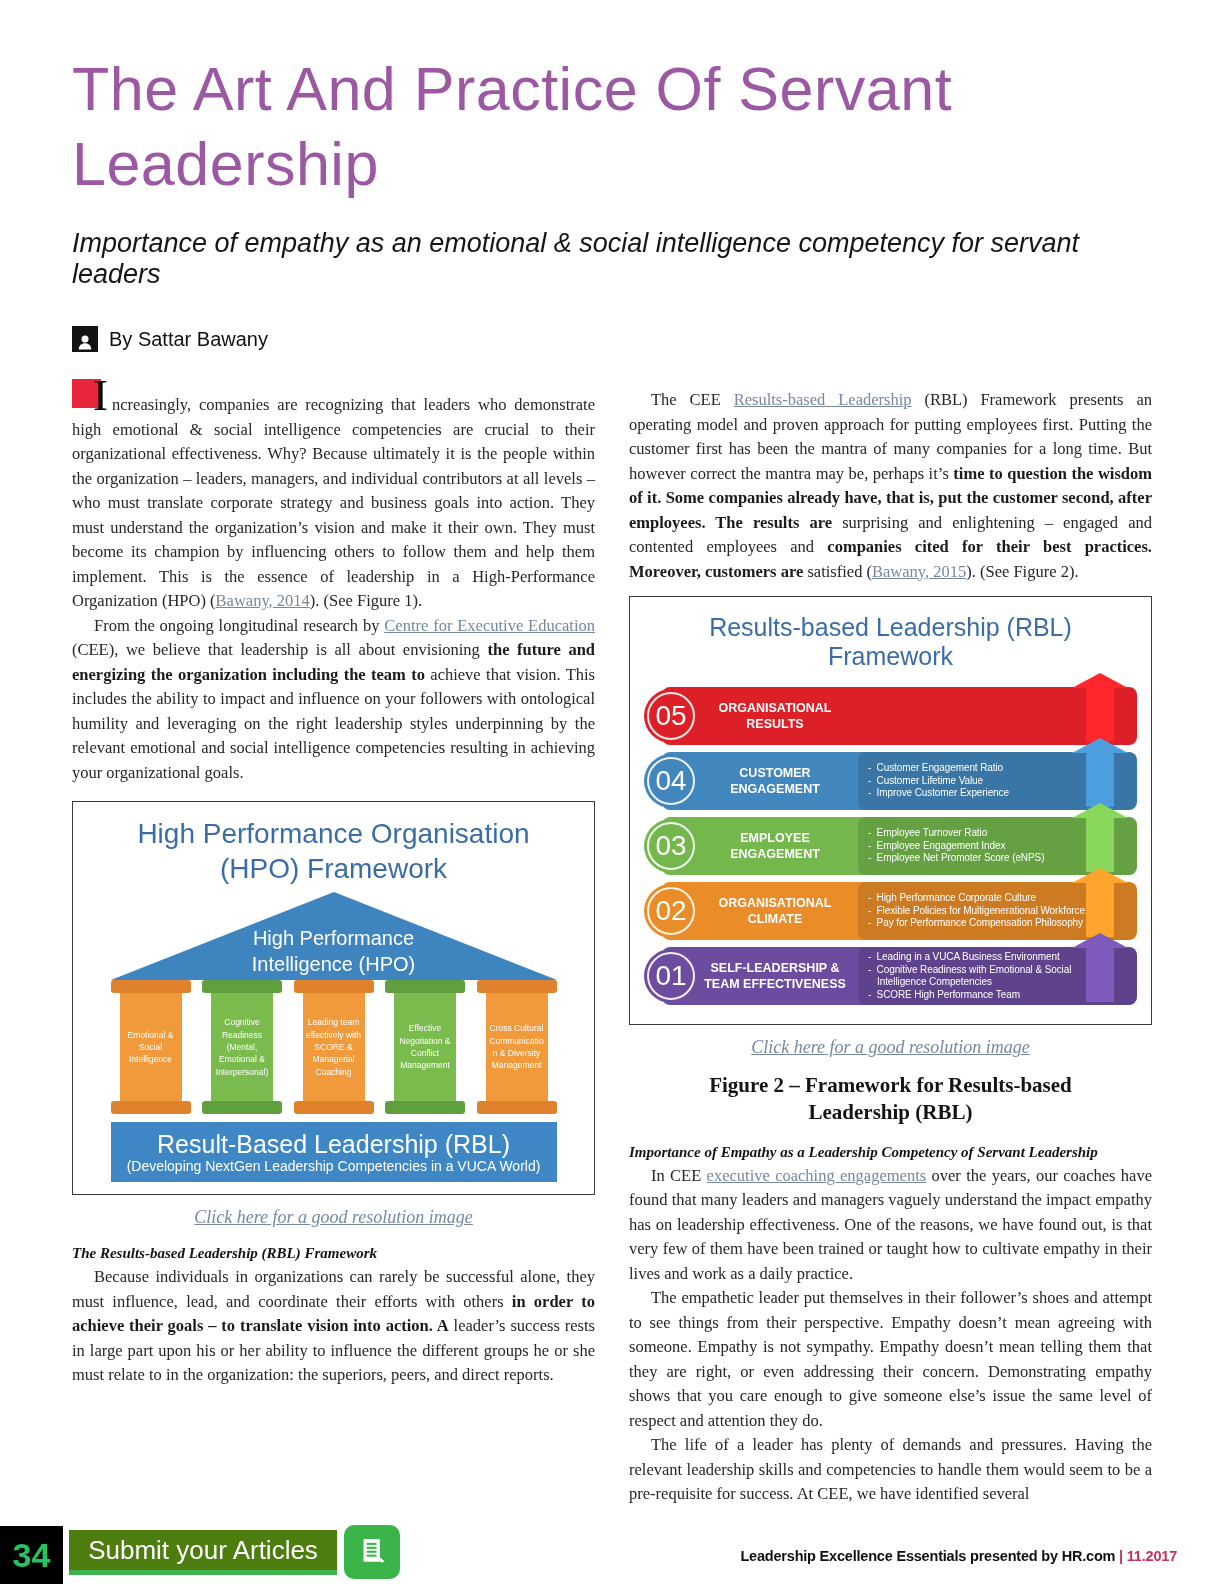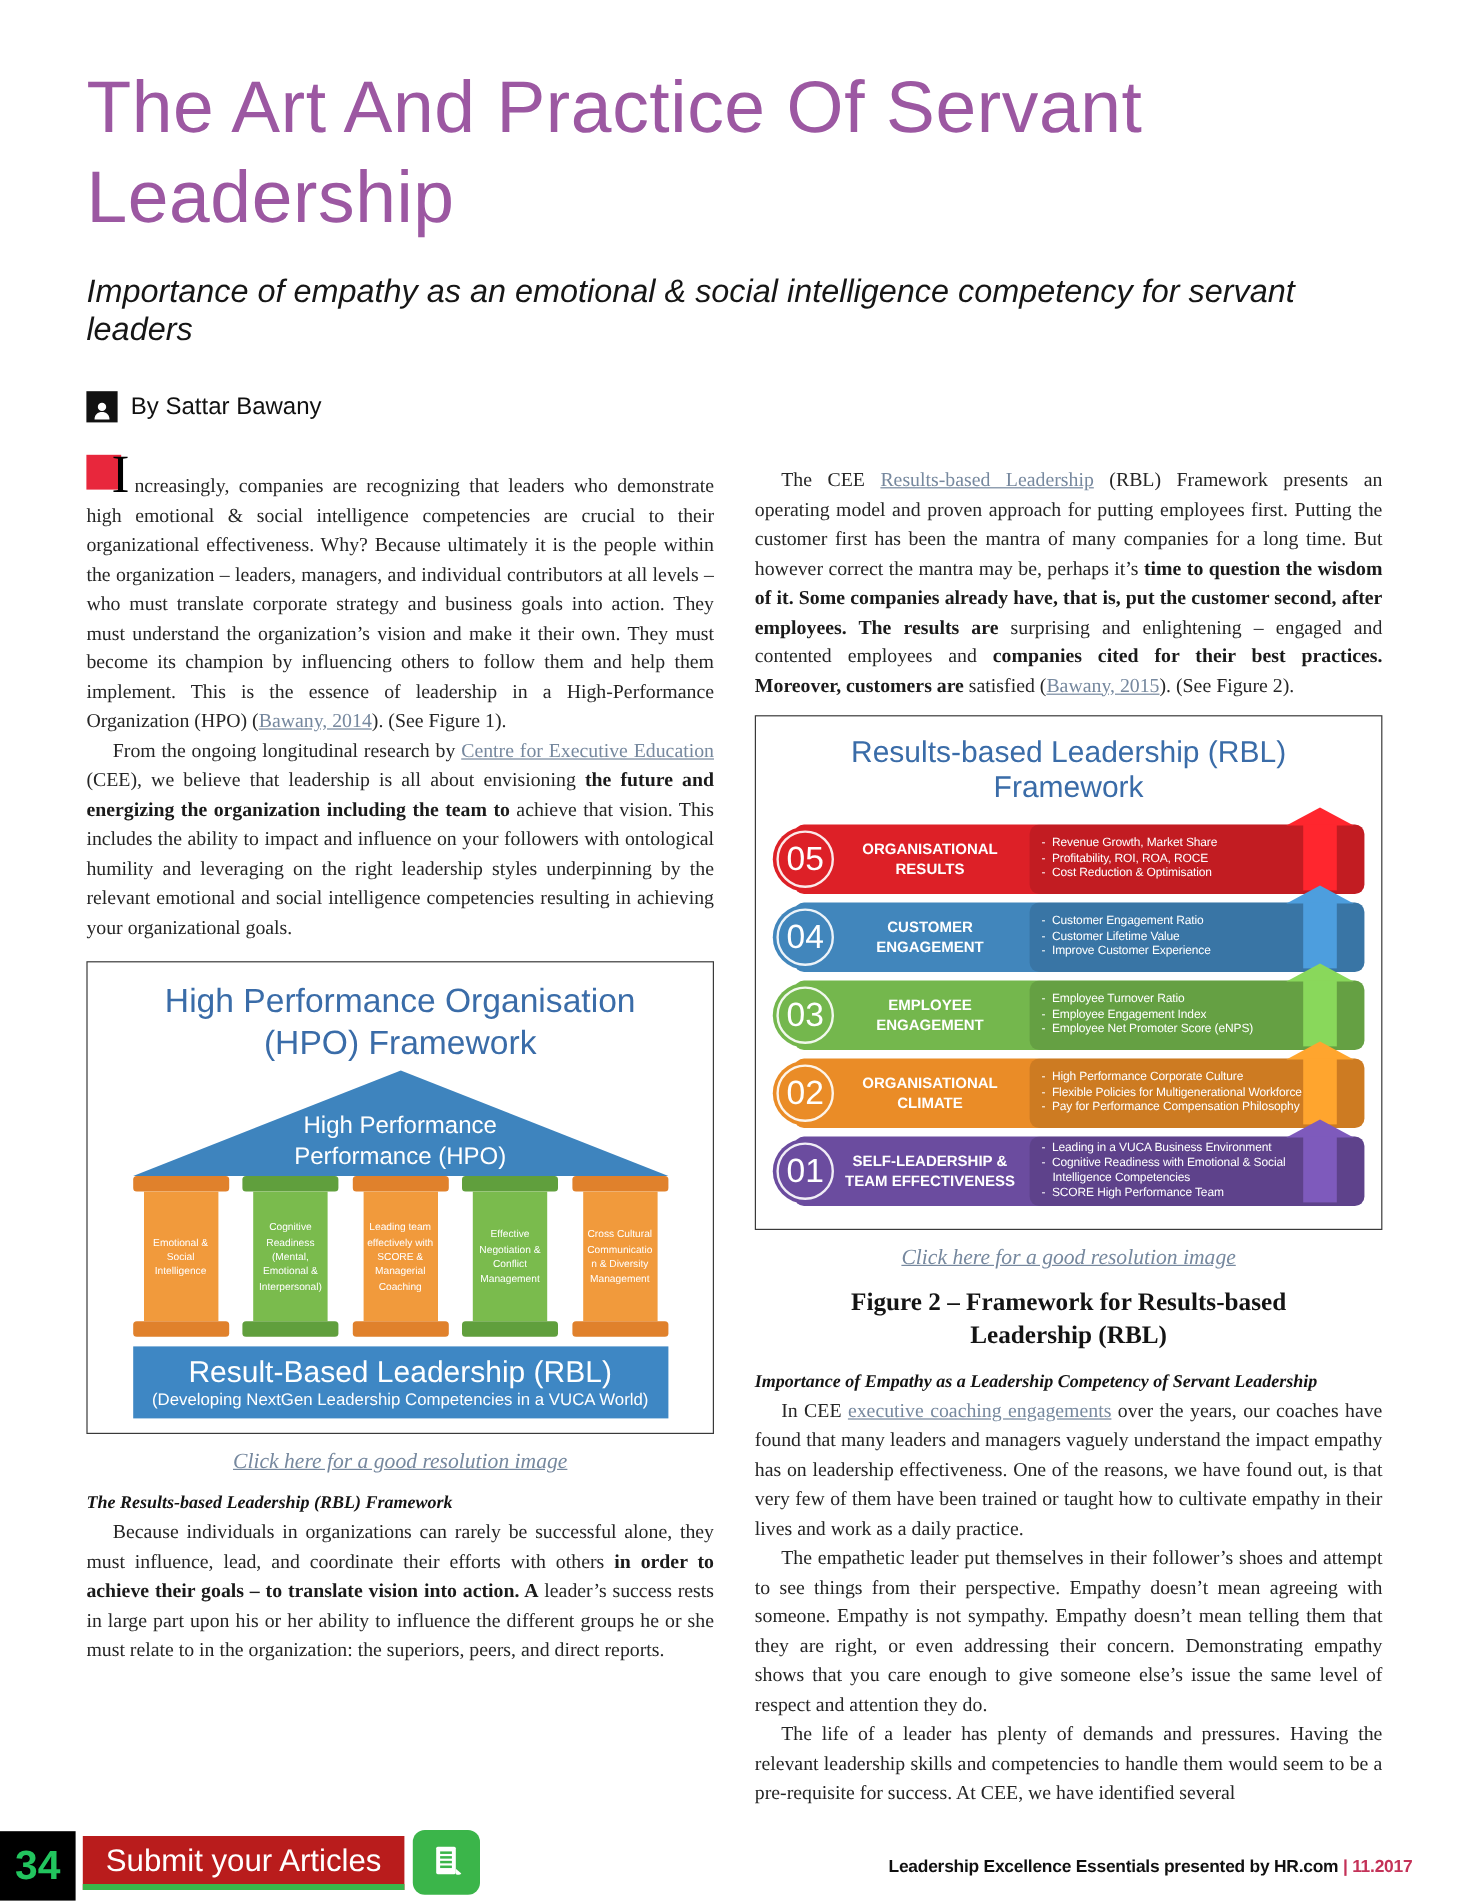--- a/index.html
+++ b/index.html
@@ -103,21 +103,21 @@
     font-family:"Liberation Sans",sans-serif; font-size:28px; display:flex;
     align-items:center; justify-content:center; z-index:3; }
   .f2-circle::after { content:""; position:absolute; inset:3px;
     border:2px solid rgba(255,255,255,0.9); border-radius:50%; }
 
   
   .footer-pagenum { position:absolute; left:0; bottom:0; width:63px; height:58px;
     background:#000; color:#22c55e; display:flex; align-items:center; justify-content:center;
     font-family:"Liberation Sans",sans-serif; font-weight:bold; font-size:34px; }
   .footer-submit { position:absolute; left:69px; bottom:9px; width:268px; height:45px;
-    background:#b91c1c; border-bottom:5px solid var(--green,#3BB54A); color:#fff;
+    background:#4d7c0f; border-bottom:5px solid var(--green,#3BB54A); color:#fff;
     font-family:"Liberation Sans",sans-serif; font-size:26px; display:flex;
     align-items:center; justify-content:center; cursor:pointer; }
   .footer-doc { position:absolute; left:344px; bottom:5px; width:56px; height:54px;
     background:var(--green,#3BB54A); border-radius:10px; display:flex;
     align-items:center; justify-content:center; cursor:pointer; }
   .footer-credit { position:absolute; right:47px; bottom:20px;
     font-family:"Liberation Sans",sans-serif; font-weight:bold; font-size:14.5px;
     letter-spacing:-0.2px; color:#101010; }
   .footer-credit .issue { color:var(--date,#C43258); }
 </style>
@@ -149,21 +149,21 @@
 
       <div class="figbox fig1">
         <div class="f1-title">
           <span>High Performance Organisation</span><br>
           <span>(HPO) Framework</span>
         </div>
         <div class="f1-roof">
           <div class="f1-tri" style="border-bottom-color: rgb(62, 132, 190);"></div>
           <div class="f1-roof-text">
             <span>High Performance</span><br>
-            <span>Performance (HPO)</span>
+            <span>Intelligence (HPO)</span>
           </div>
         </div>
         <div class="f1-pillars">
           <div class="pillar" style="--cap: #E0812C; --shaft: #F19A3C;">
             <div class="cap"></div>
             <div class="shaft">
                 <span class="pillar-text">Emotional &amp; Social Intelligence</span>
               </div>
             <div class="cap"></div>
           </div>
@@ -216,25 +216,20 @@
     <div class="col">
 
       <p class="body-p"><span>The CEE </span><a class="link">Results-based Leadership</a><span> (RBL) Framework presents an operating model and proven approach for putting employees first. Putting the customer first has been the mantra of many companies for a long time. But however correct the mantra may be, perhaps it’s </span><span class="bold">time to question the wisdom of it. Some companies already have, that is, put the customer second, after employees. The results are</span><span> surprising and enlightening – engaged and contented employees and </span><span class="bold">companies cited for their best practices. Moreover, customers are</span><span> satisfied (</span><a class="link">Bawany, 2015</a><span>). (See Figure 2).</span></p>
 
       <div class="figbox fig2">
         <div class="f2-title">Results-based Leadership (RBL) Framework</div>
 
         <div class="f2-row" style="--c: #DD2027;">
           <div class="f2-bar">
             <div class="f2-label">ORGANISATIONAL RESULTS</div>
-            <div class="f2-bullets">
-              <div class="f2-bullet">Revenue Growth, Market Share</div>
-              <div class="f2-bullet">Profitability, ROI, ROA, ROCE</div>
-              <div class="f2-bullet">Cost Reduction &amp; Optimisation</div>
-            </div>
           </div>
           <div class="f2-arrow">
               <span class="f2-arrow-head"></span>
               <span class="f2-arrow-stem"></span>
             </div>
           <div class="f2-circle">05</div>
         </div>
 
         <div class="f2-row" style="--c: #4186BC;">
           <div class="f2-bar">

